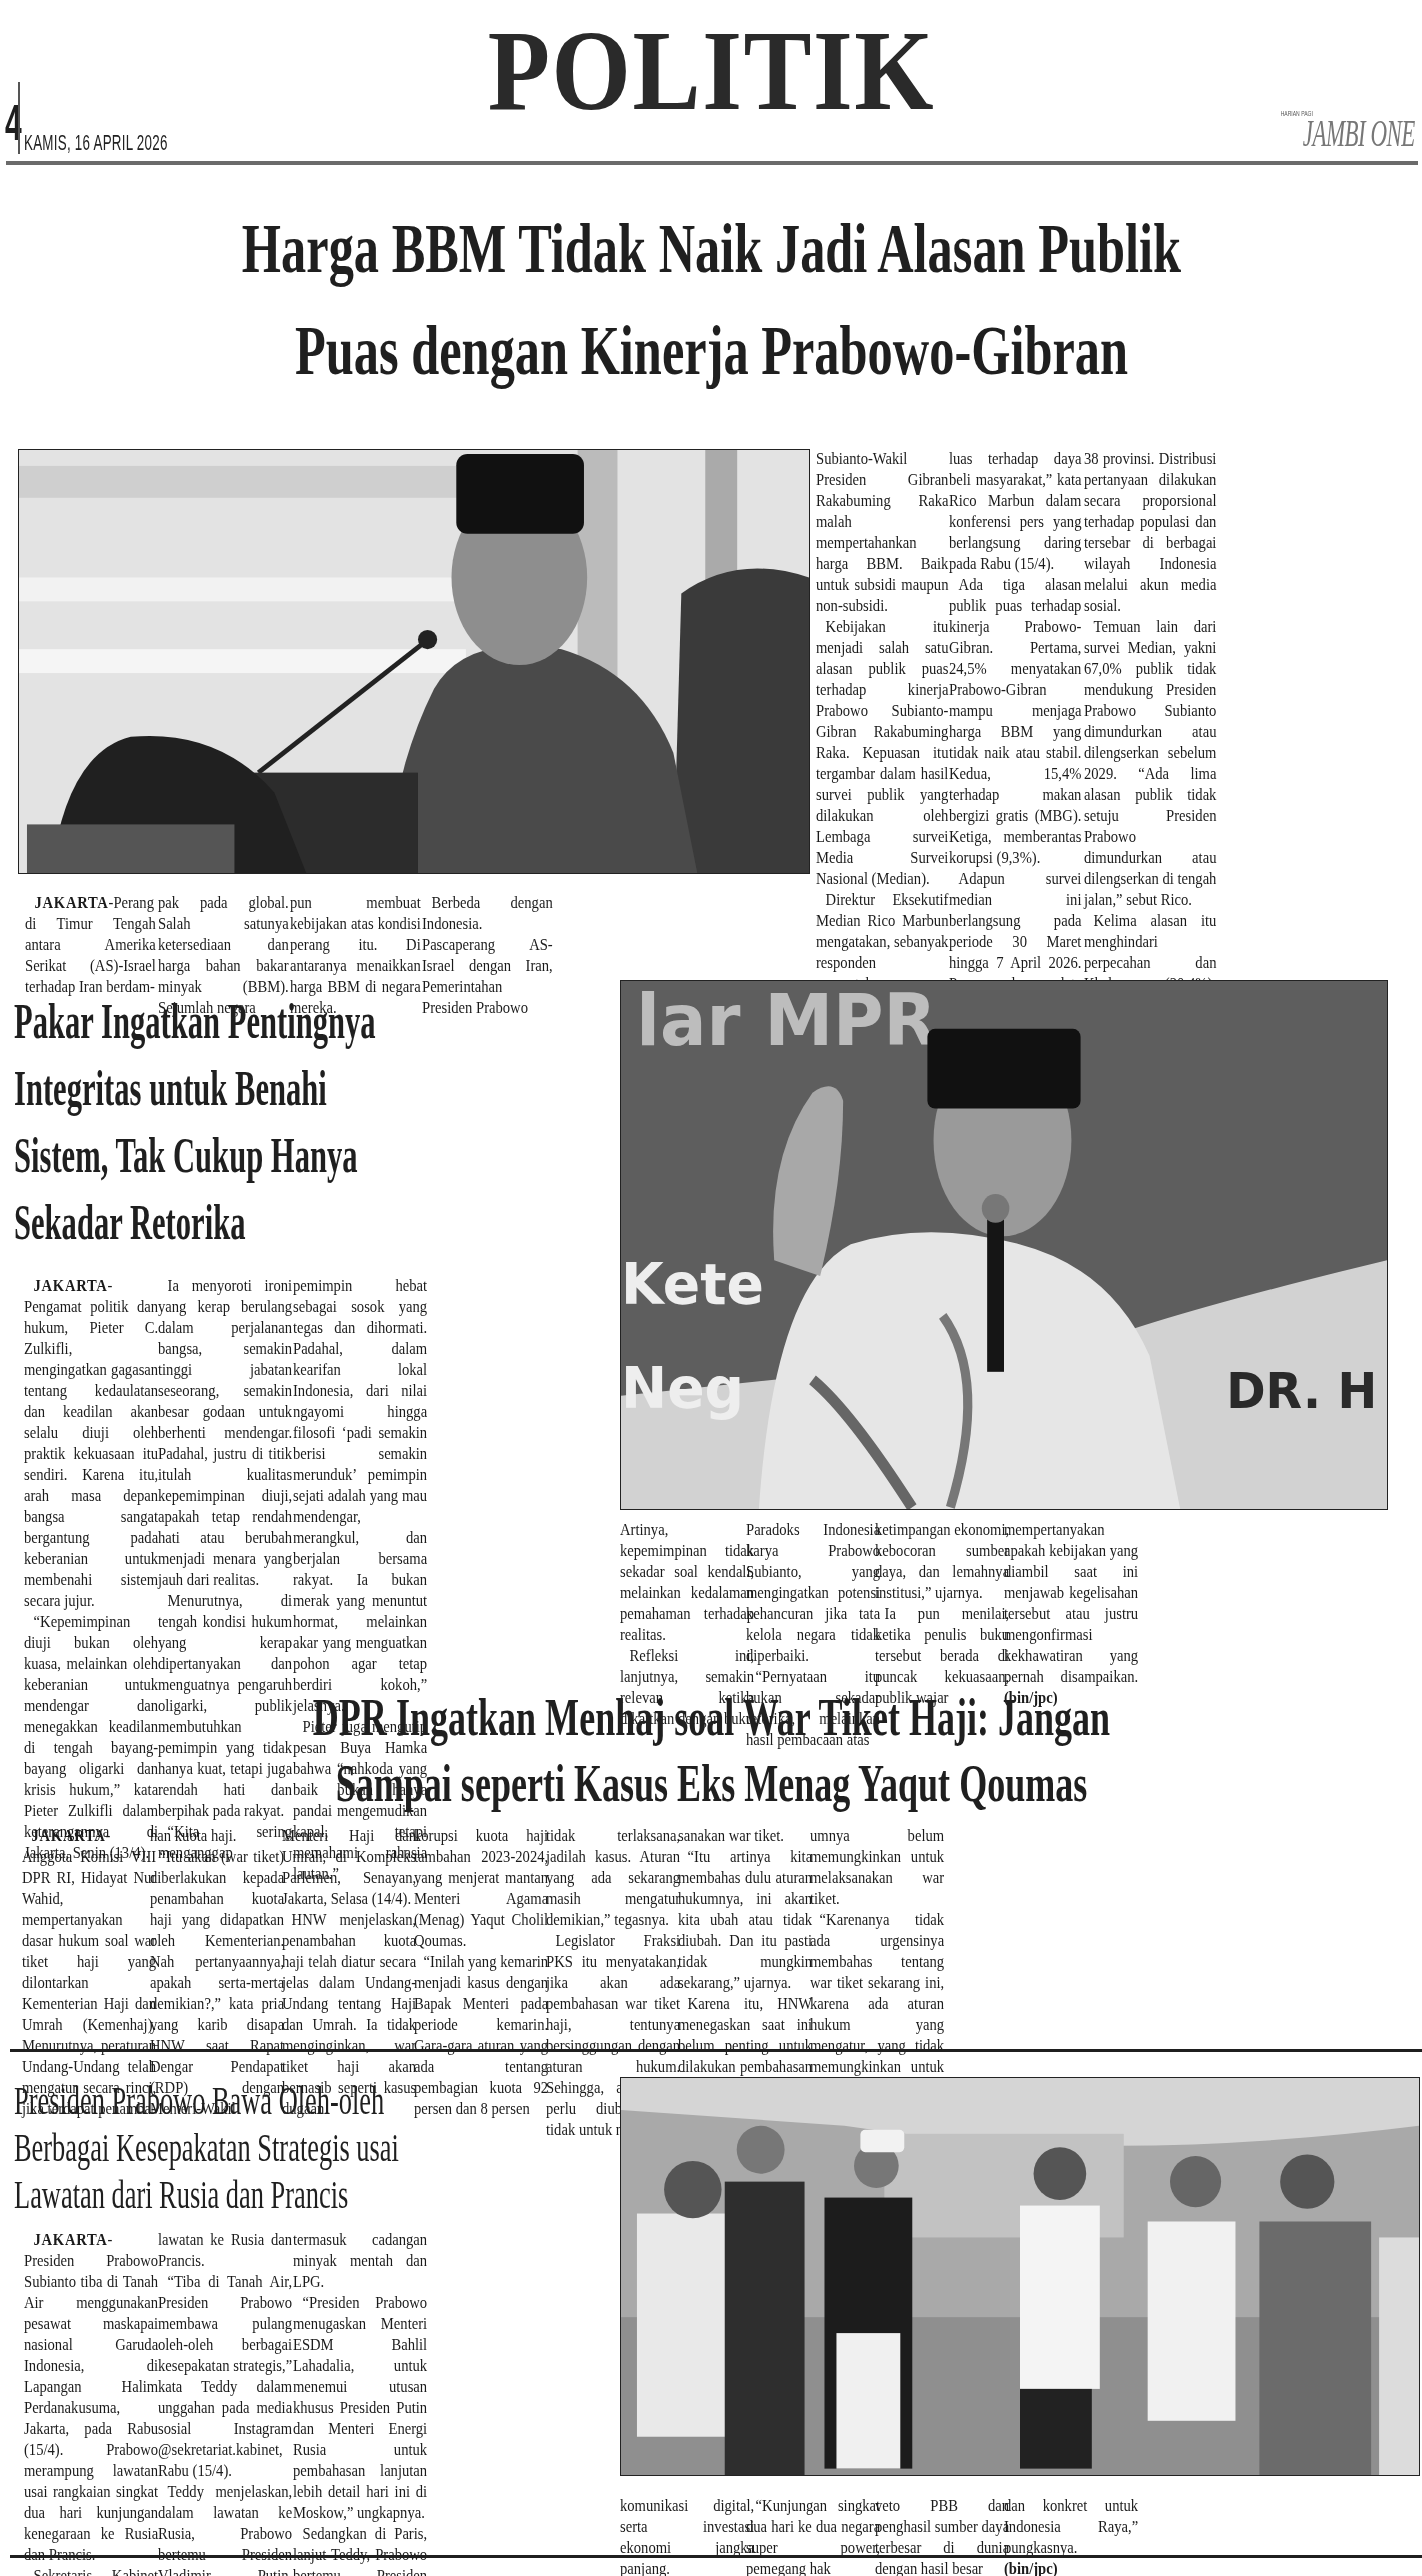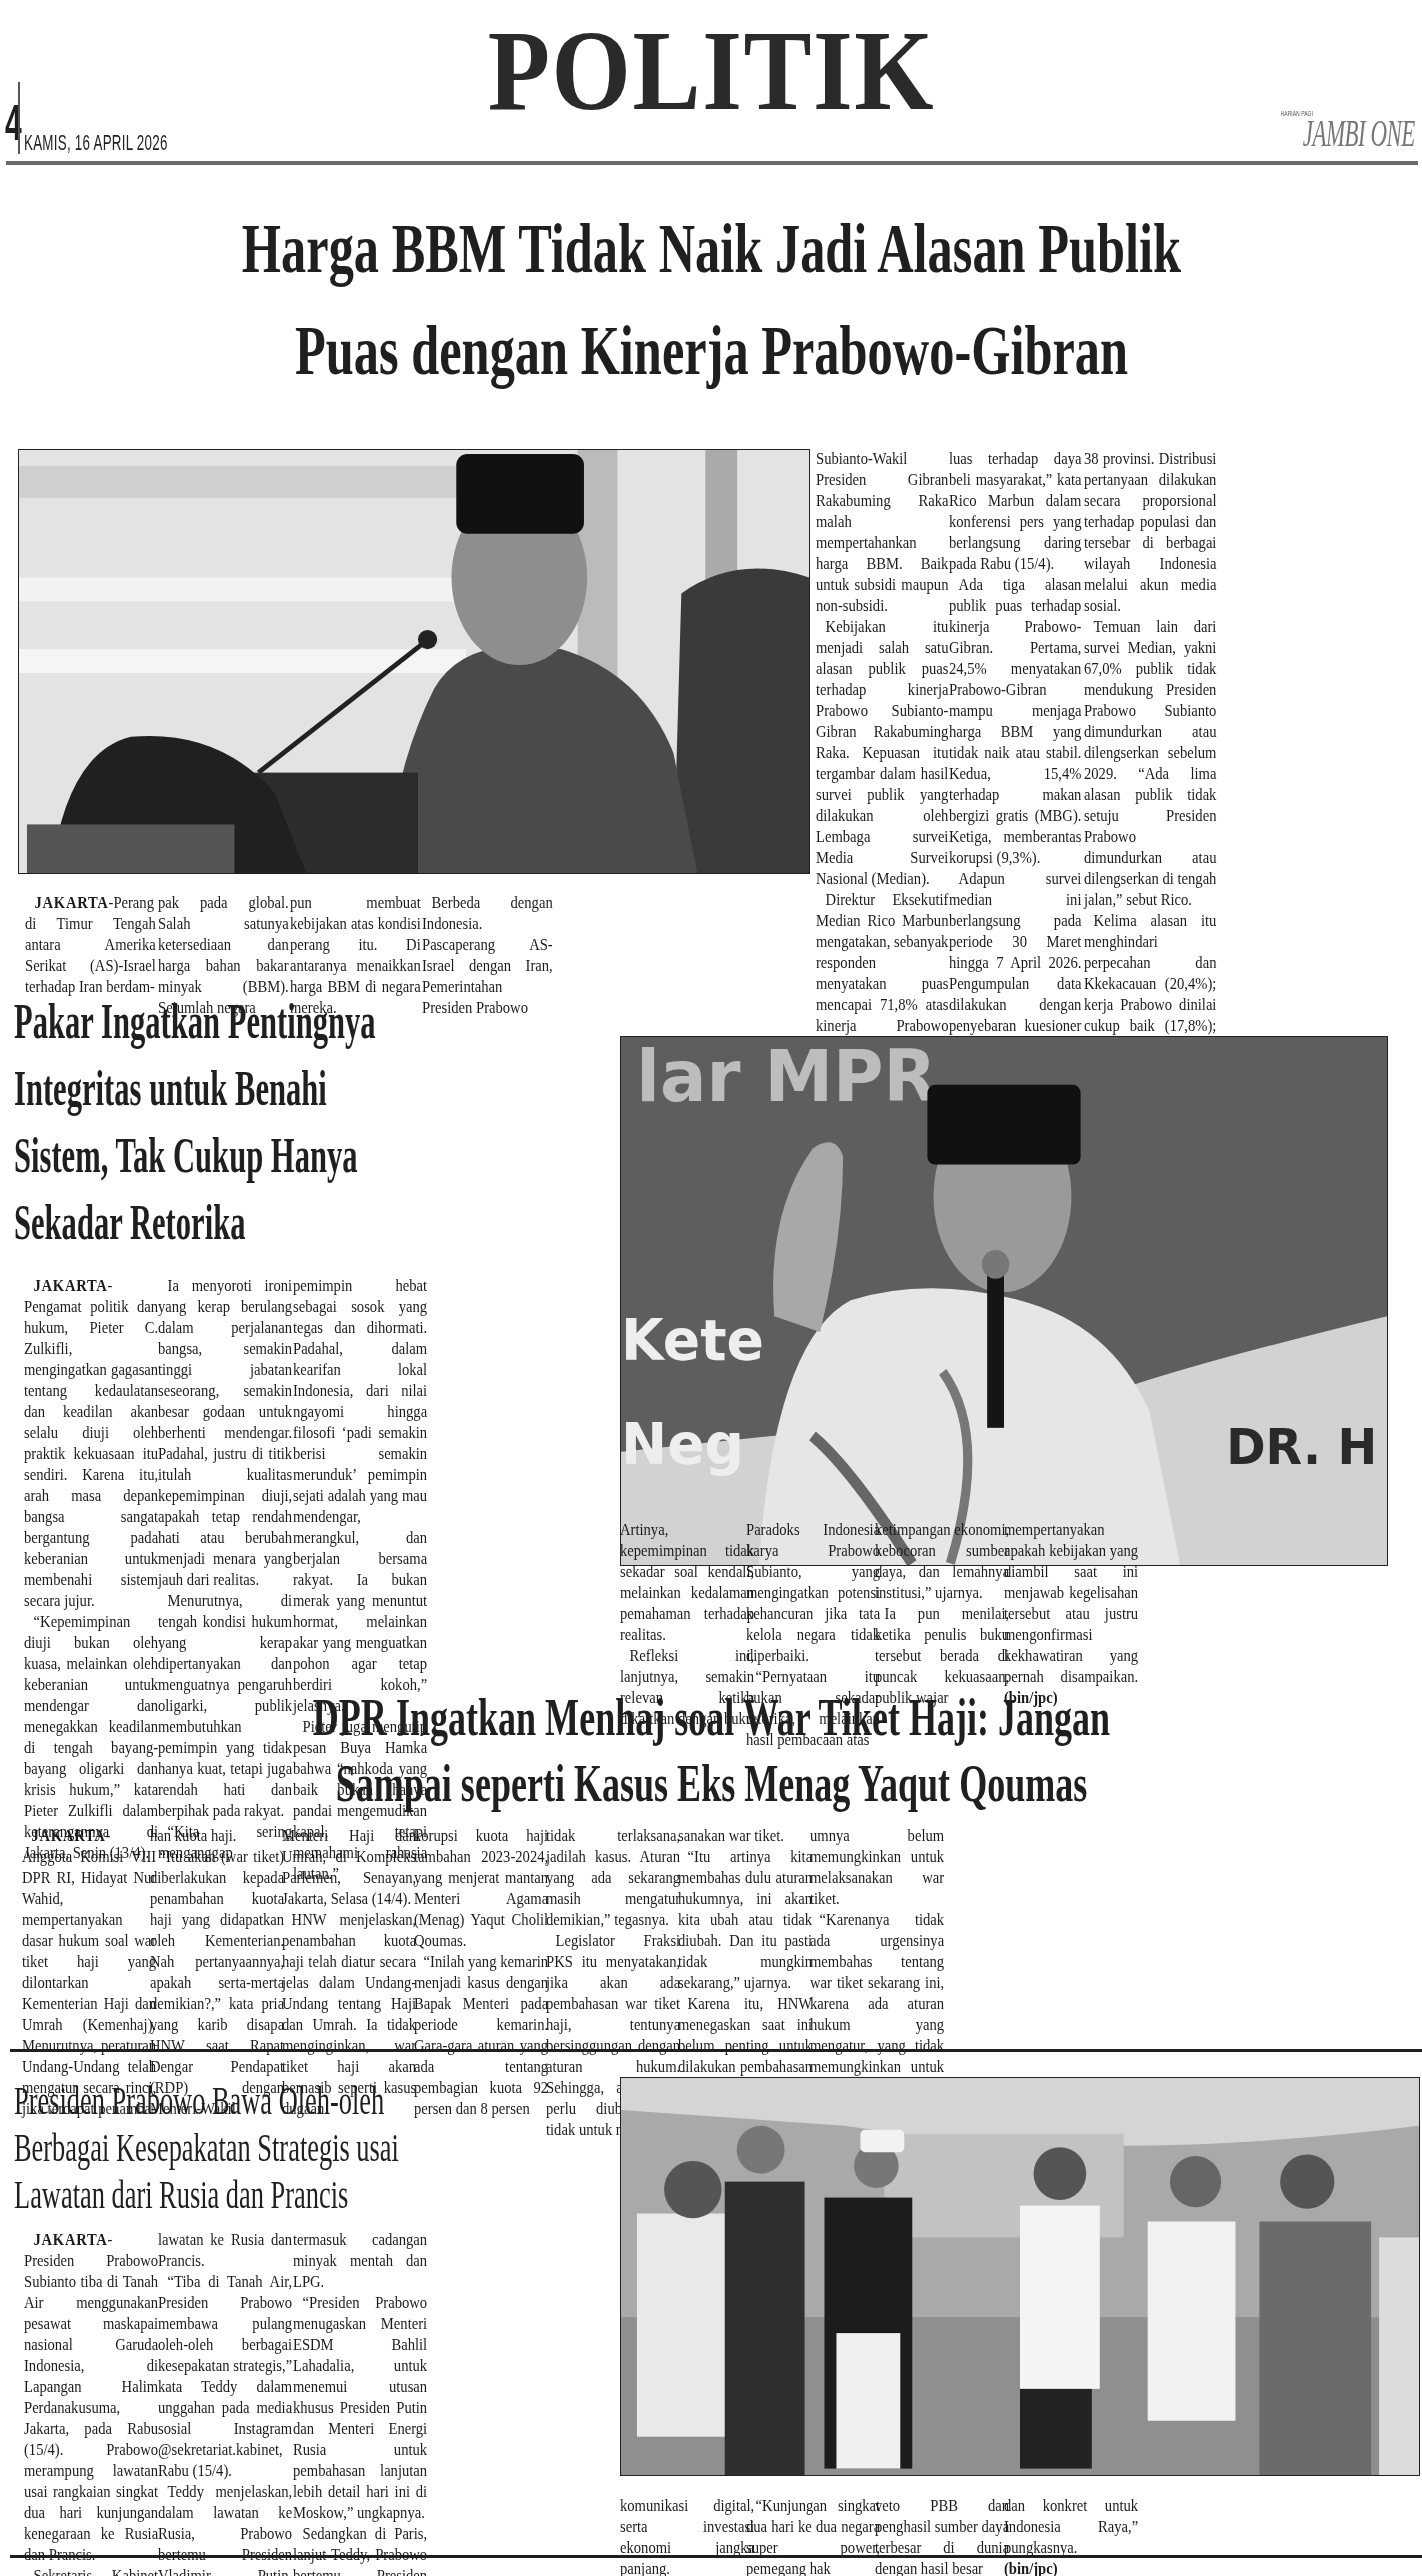--- a/index.html
+++ b/index.html
@@ -30,21 +30,21 @@
   .hl-2 .line { display: block; height: 67px; }
   .hl-3 { left: 0; width: 1423px; top: 1691px; text-align: center; font-size: 53px; transform: scaleX(0.68); transform-origin: center top; }
   .hl-3 .line { display: block; height: 66px; }
   .hl-4 { left: 14.4px; top: 2081px; font-size: 40px; font-weight: normal; transform: scaleX(0.66); transform-origin: left top; }
   .hl-4 .line { display: block; height: 47px; }
 
   
   .photo { position: absolute; border: 1.6px solid #222; overflow: hidden; }
   .photo-1 { left: 18.4px; top: 449px; width: 792px; height: 425px;
     background: linear-gradient(90deg, #d8d8d8 0%, #e6e6e6 40%, #cfcfcf 70%, #9a9a9a 100%); }
-  .photo-2 { left: 620px; top: 1036px; width: 768px; height: 530px;
+  .photo-2 { left: 620px; top: 980px; width: 768px; height: 530px;
     background: linear-gradient(170deg, #5a5a5a 0%, #6b6b6b 35%, #bdbdbd 60%, #d6d6d6 100%); }
   .photo-3 { left: 620px; top: 2077px; width: 800px; height: 399px;
     background: linear-gradient(180deg, #cfcfcf 0%, #9c9c9c 40%, #8a8a8a 100%); }
   .photo svg { position: absolute; left: 0; top: 0; width: 100%; height: 100%; }
 
   
   .col { position: absolute; font-family: "Liberation Serif", serif; font-size: 17px; line-height: 21px;
     text-align: justify; color: #1b1b1b; }
   .col p { display: block; }
   .col .indent { text-indent: 11.2px; }

